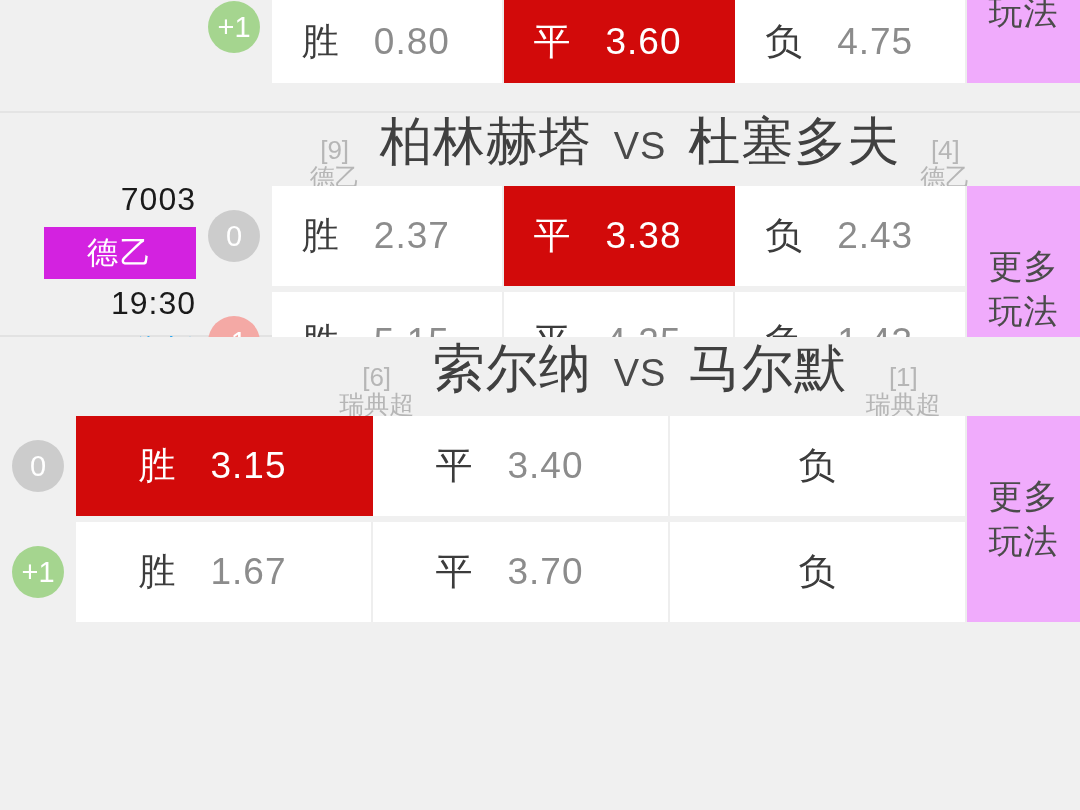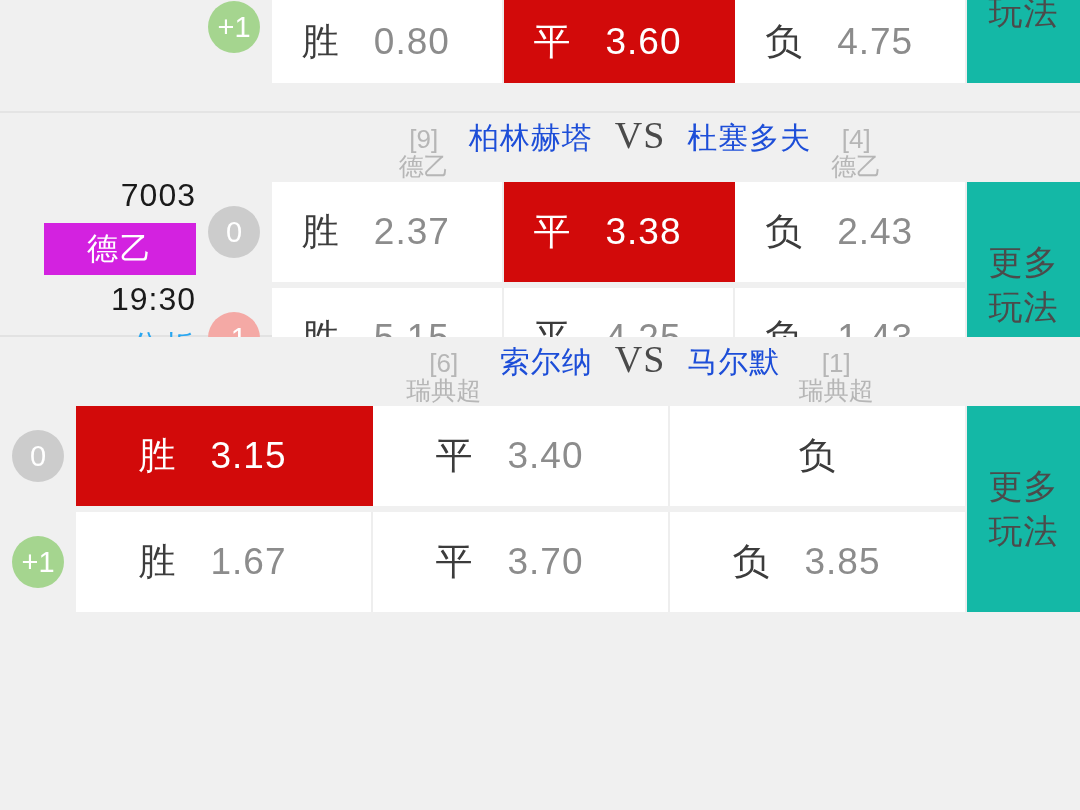--- a/index.html
+++ b/index.html
@@ -61,32 +61,31 @@
   .rank-box .rank-num {
     font-size: 26px;
     letter-spacing: 0px;
   }
   .rank-box .rank-league {
     font-size: 25px;
     margin-top: 2px;
     white-space: nowrap;
   }
   .team-name {
-    font-size: 30px;
-    color: #1d4ed8;
+    font-size: 52px;
+    color: #404040;
     white-space: nowrap;
     padding: 0 6px;
     letter-spacing: 1px;
   }
   .vs-text {
     font-size: 38px;
     color: #4a4a4a;
     padding: 0 16px;
     letter-spacing: 1px;
-    font-family: Liberation Serif, serif;
   }
 
   
   .body-row {
     display: flex;
     align-items: stretch;
   }
   .left-col {
     width: 196px;
     min-width: 196px;
@@ -203,21 +202,21 @@
   
   .odds-grid-wrap {
     display: flex;
     align-items: stretch;
     flex: 1;
   }
   .lines-wrap { flex: 1; display: flex; flex-direction: column; }
   .more-col {
     width: 113px;
     min-width: 113px;
-    background: #14b8a6;
+    background: #f0abfc;
     display: flex;
     flex-direction: column;
     align-items: center;
     justify-content: center;
     margin: 3px 0;
     border-left: 2px solid #eeeeee;
   }
   .more-col span {
     font-size: 34px;
     color: #4b4b4b;
@@ -384,21 +383,20 @@
                 <div class="odds-cell">
                   <span class="odds-label">胜</span>
                   <span class="odds-value">1.67</span>
                 </div>
                 <div class="odds-cell">
                   <span class="odds-label">平</span>
                   <span class="odds-value">3.70</span>
                 </div>
                 <div class="odds-cell">
                   <span class="odds-label">负</span>
-                  <span class="odds-value">3.85</span>
                 </div>
               </div>
             </div>
           </div>
           <div class="more-col">
             <span>更多</span>
             <span>玩法</span>
           </div>
         </div>
       </div>

